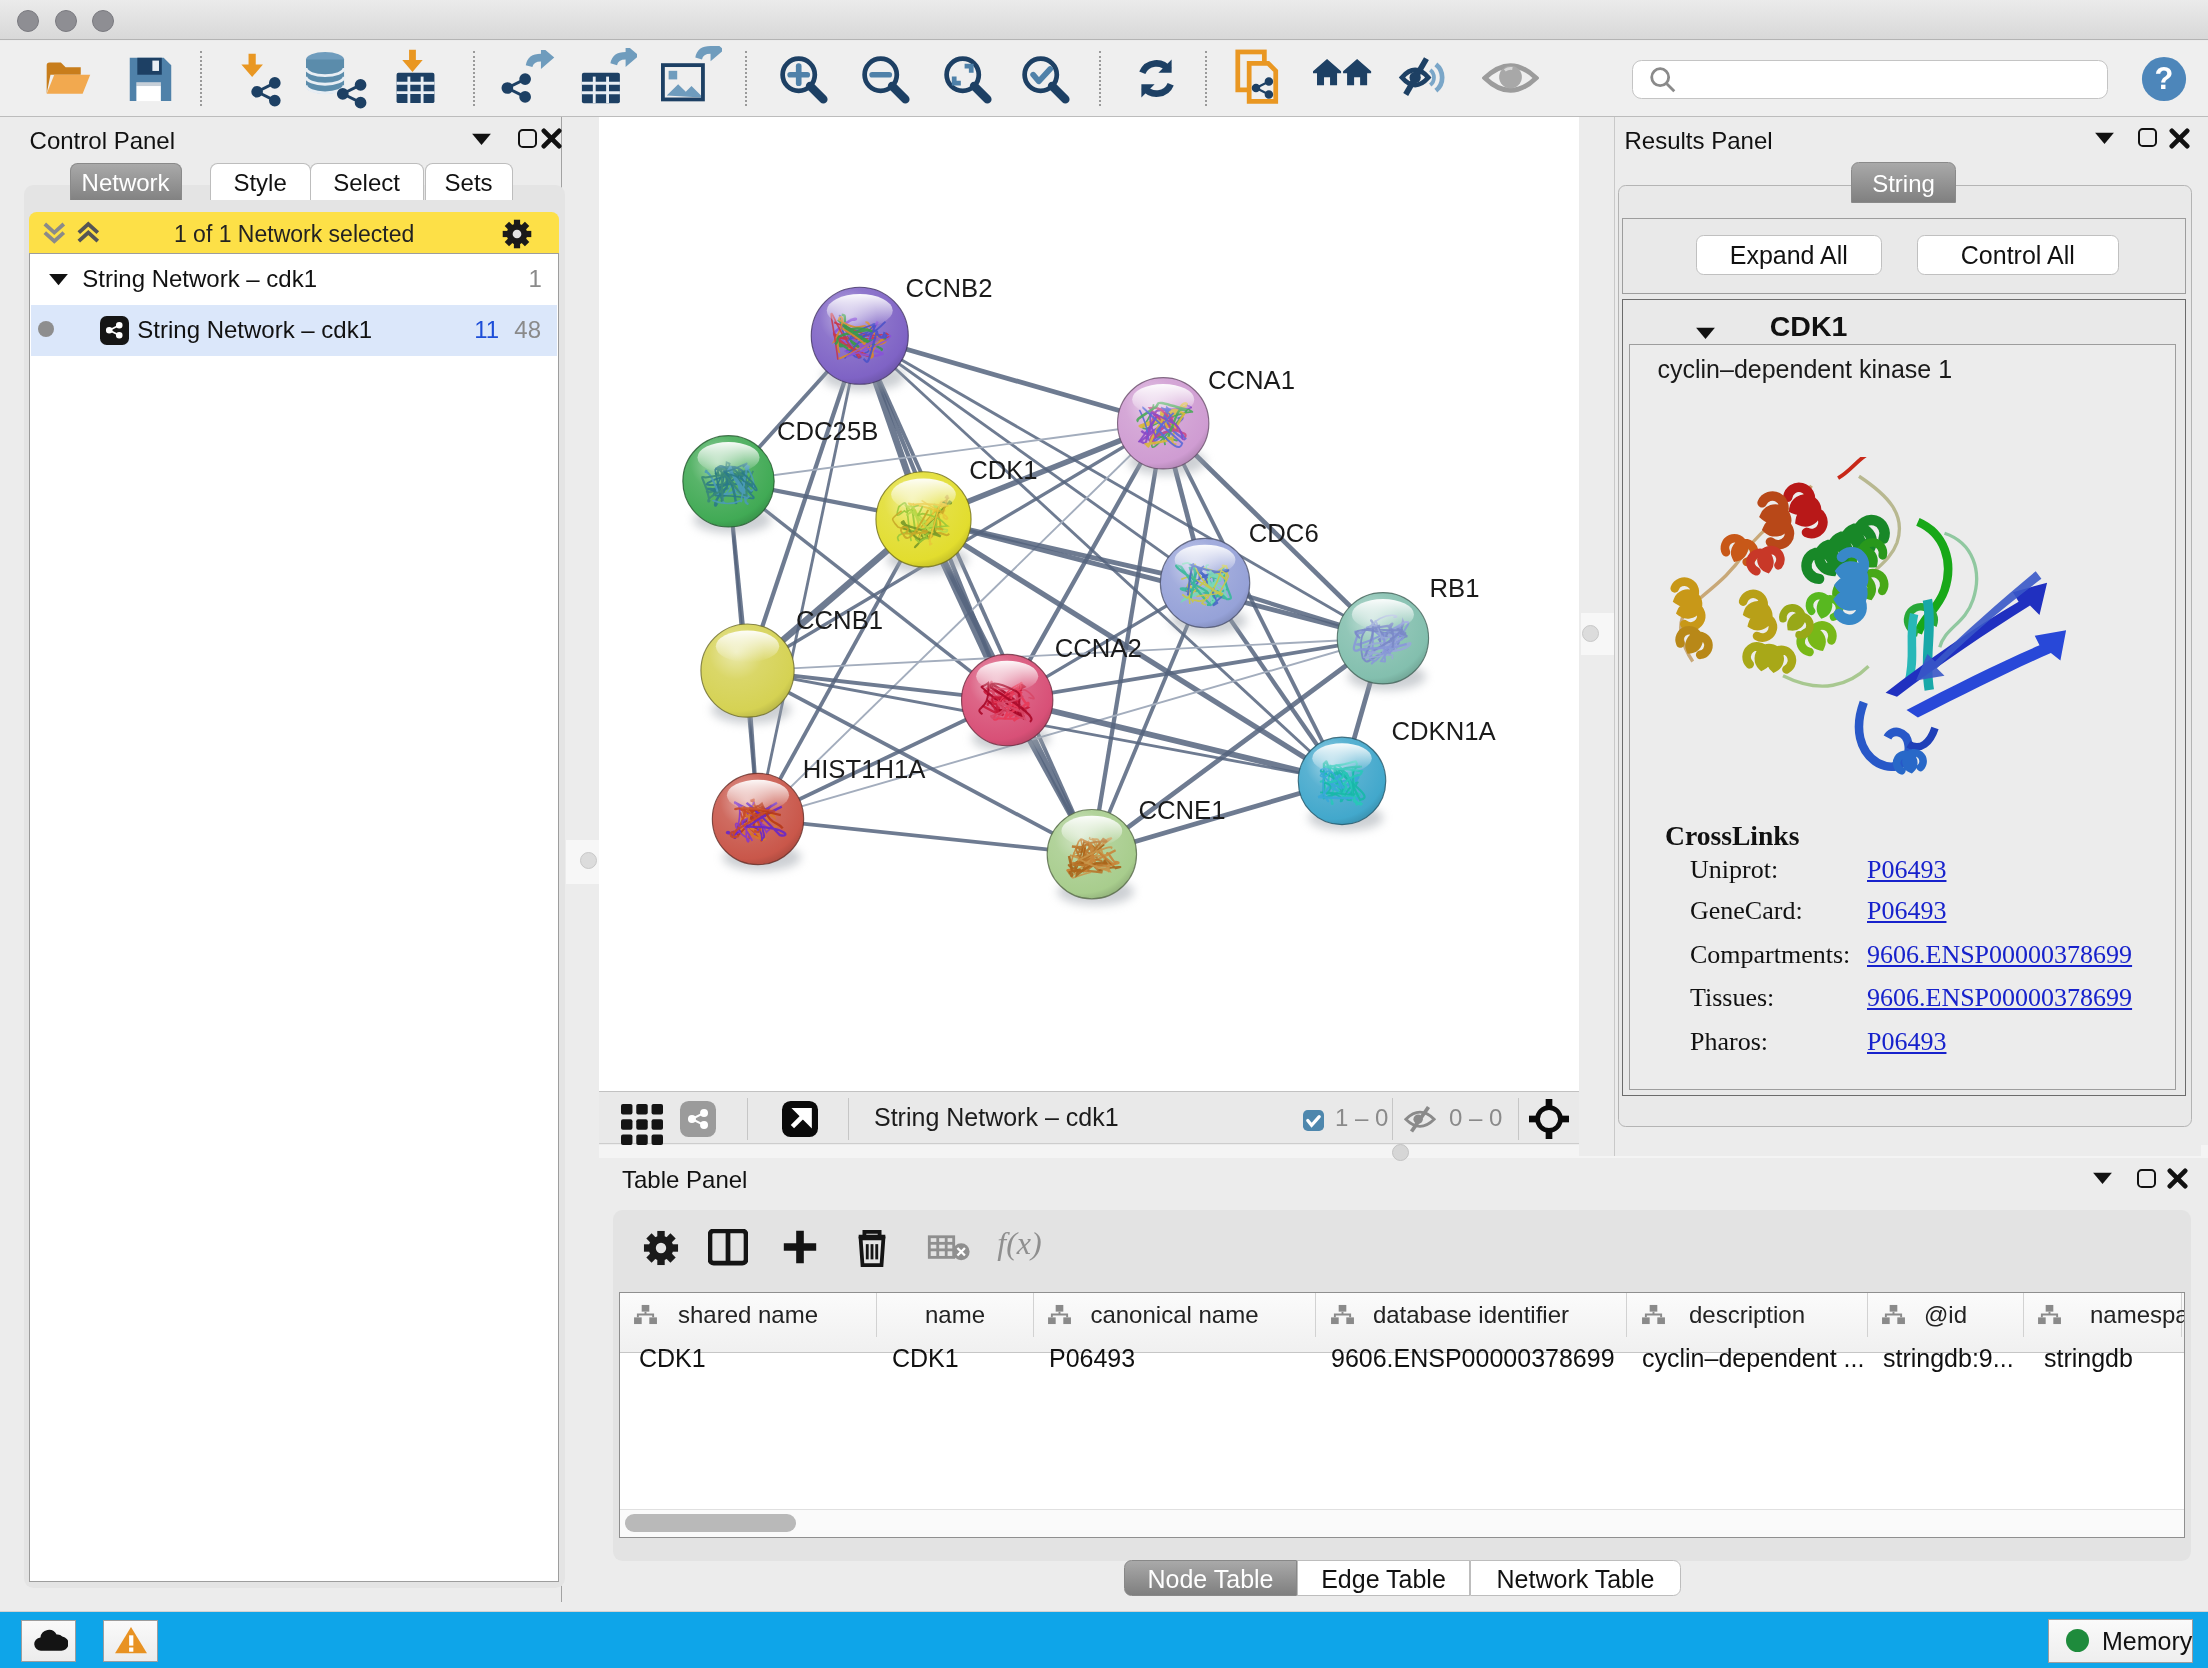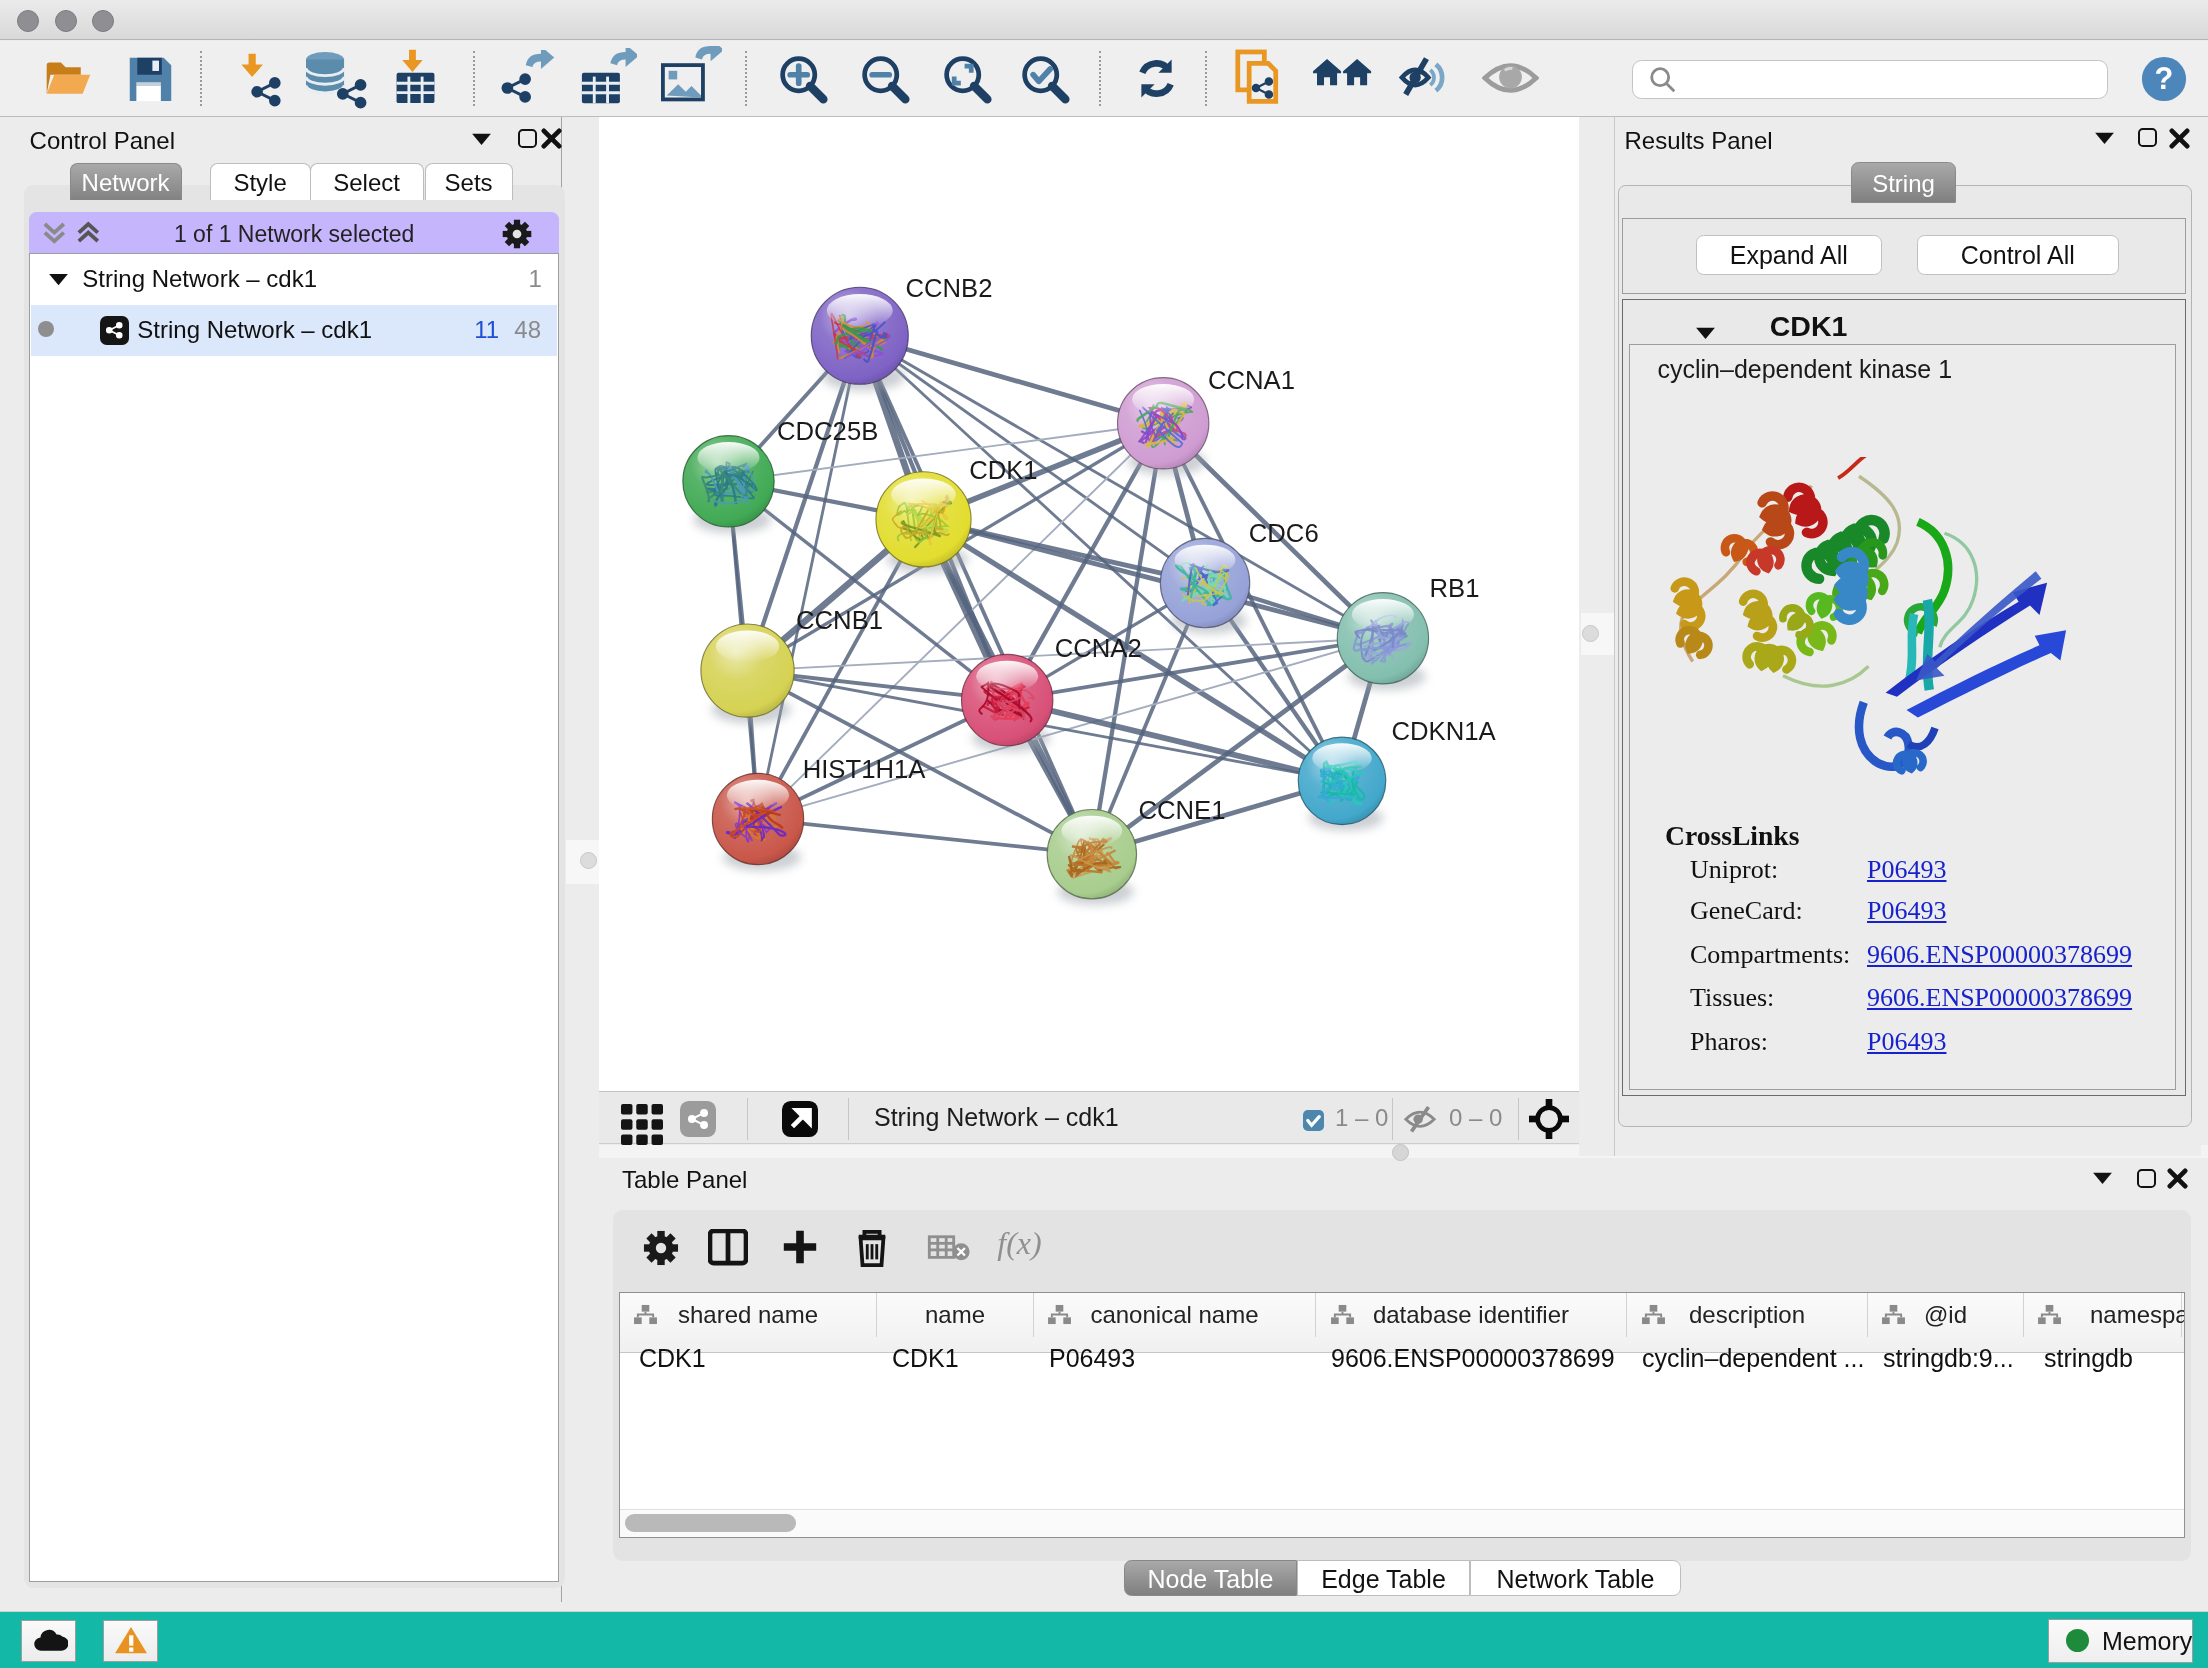--- a/index.html
+++ b/index.html
@@ -9,21 +9,21 @@
 .tl{border-radius:50%;width:22px;height:22px;top:9.5px;background:#8e8e93;border:1px solid #7a7a80;}
 .title{top:6.7px;width:2208px;text-align:center;font-size:25px;font-weight:600;color:#3b3b3b;}
 .toolbar{left:0;top:41px;width:2208px;height:76px;background:#efefef;border-bottom:1px solid #bcbcbc;}
 .vsep{top:9.5px;height:55px;width:0;border-left:2.9px dotted #9a9a9a;}
 .search{left:1632px;top:19px;width:476px;height:39px;background:#fff;border:1px solid #c4c4c4;border-radius:9.5px;}
 .panel-title{font-size:24px;color:#111;text-align:right;}
 .ctrl{left:7.6px;top:117px;width:554px;height:1485px;background:#ececec;border-right:1.9px solid #a2a2a2;}
 .tab{position:absolute;top:46px;height:37px;z-index:3;background:#fff;border:1px solid #bdbdbd;border-bottom:none;border-radius:7.6px 7.6px 0 0;font-size:24px;color:#111;text-align:center;line-height:37px;}
 .tabsel{background:linear-gradient(#a9a9a9,#828282);color:#fff;border-color:#8a8a8a;}
 .cpanel{position:absolute;left:16px;top:68px;z-index:1;width:541px;height:1403px;background:#e4e4e4;border-radius:9.5px;}
-.netbar{position:absolute;left:5.7px;top:27px;right:5.7px;height:42px;background:#c4b5fd;border-radius:7.6px 7.6px 0 0;}
+.netbar{position:absolute;left:5.7px;top:27px;right:5.7px;height:42px;background:#fde047;border-radius:7.6px 7.6px 0 0;}
 .listbox{position:absolute;left:5.7px;top:68px;right:5.7px;bottom:5.7px;background:#fff;border:1px solid #9d9d9d;}
 .row1{position:absolute;left:1px;right:1px;top:0;height:51px;font-size:24px;color:#111;}
 .row2{position:absolute;left:1px;right:1px;top:51px;height:51px;background:#dbe7fa;font-size:24px;color:#111;}
 .netview{left:599px;top:117px;width:980px;height:974px;background:#fff;}
 .nettb{left:599px;top:1091px;width:980px;height:53px;background:#e9e9e9;border-top:1px solid #c2c2c2;border-bottom:1px solid #cdcdcd;}
 .nvsep{top:5.7px;height:42px;width:0;border-left:1px solid #c6c6c6;position:absolute;}
 .results{left:1614px;top:117px;width:587px;height:1039px;background:#ececec;border-left:1px solid #c9c9c9;}
 .rscont{position:absolute;left:2.9px;top:68px;z-index:1;width:574px;height:942px;background:#e9e9e9;border:1px solid #b4b4b4;border-radius:7.6px;}
 .rbox1{position:absolute;left:2.9px;top:32px;width:564px;height:76px;background:#e9e9e9;border:1px solid #9d9d9d;}
 .rbtn{position:absolute;top:16px;height:40px;background:#fff;border:1px solid #c0c0c0;border-radius:7.6px;font-size:25px;color:#111;text-align:center;line-height:38px;}
@@ -34,21 +34,21 @@
 .xlink{color:#1722cc;text-decoration:underline;font-family:"Liberation Serif",serif;font-size:26px;}
 .tablep{left:599px;top:1158px;width:1609px;height:444px;}
 .tbcont{position:absolute;left:14.3px;top:52px;width:1578px;height:351px;background:#e3e3e3;border-radius:9.5px;}
 .tbox{position:absolute;left:5.7px;top:82px;width:1566px;height:246px;background:#fff;border:1.9px solid #8f8f8f;overflow:hidden;}
 .thead{position:absolute;left:0;top:0;width:100%;height:60px;background:linear-gradient(#fbfbfb,#f0f0f0);border-bottom:1px solid #c6c6c6;}
 .th{position:absolute;top:0;height:44px;border-right:1px solid #d2d2d2;font-size:24px;color:#222;}
 .thl{position:absolute;top:7.6px;width:100%;text-align:center;}
 .td{position:absolute;top:51px;font-size:25px;color:#111;}
 .btab{position:absolute;top:0;height:36px;background:#fff;border:1px solid #bdbdbd;font-size:25px;color:#111;text-align:center;line-height:36px;}
 .btabsel{background:linear-gradient(#a9a9a9,#7f7f7f);color:#fff;border-color:#888;border-radius:7.6px 0 0 7.6px;}
-.statusbar{left:0;top:1611px;width:2208px;height:57px;background:#14b8a6;border-top:1px solid #d2d2d2;}
+.statusbar{left:0;top:1611px;width:2208px;height:57px;background:#0ea5e9;border-top:1px solid #d2d2d2;}
 .sbtn{position:absolute;top:7.6px;width:55px;height:42px;background:linear-gradient(#fafafa,#ececec);border:1px solid #9d9d9d;}
 .membtn{position:absolute;right:15px;top:6.7px;width:145px;height:44px;background:linear-gradient(#fafafa,#eeeeee);border:1px solid #9d9d9d;font-size:25px;color:#111;}
 </style></head>
 <body>
 <div class="abs" style="left:7.6px;top:117px;width:1px;height:1485px;background:#d6d6d6"></div>
 <div class="abs titlebar">
   <div class="abs tl" style="left:17px"></div>
   <div class="abs tl" style="left:55px"></div>
   <div class="abs tl" style="left:92px"></div>
 </div>

